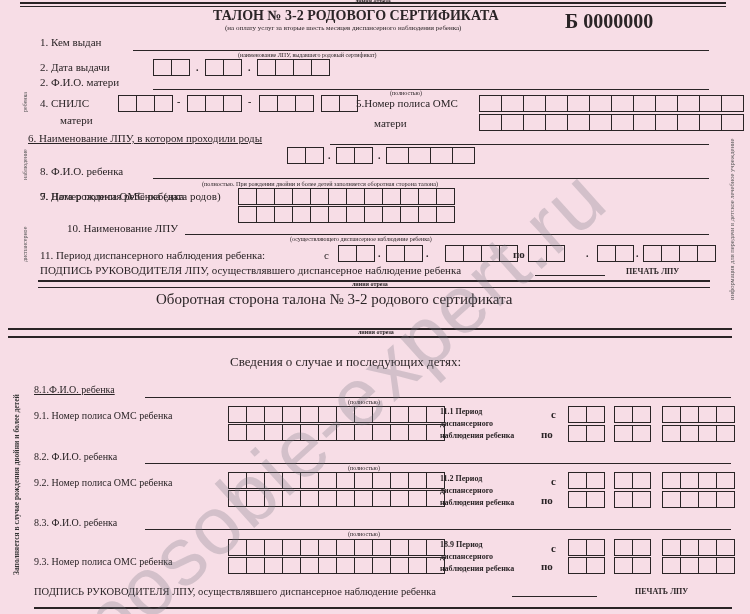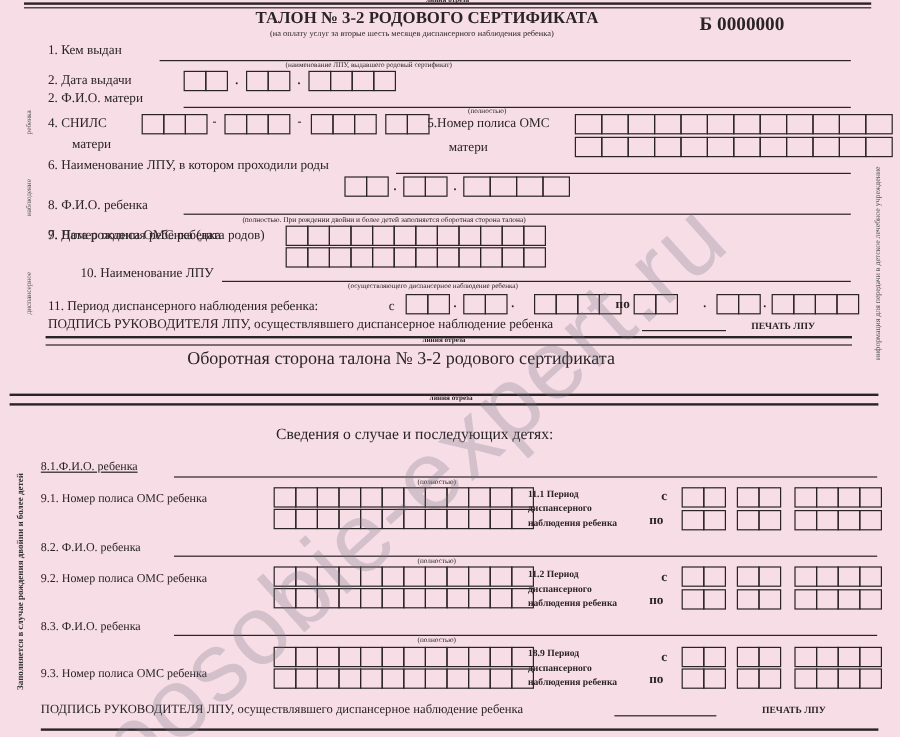--- a/index.html
+++ b/index.html
@@ -18,21 +18,21 @@
 </style>
 </head>
 <body>
 
 <div class="line thick" style="left:20px;top:2px;width:706px;"></div>
 <div class="t tiny" style="left:355px;top:-2px;">линия отреза</div>
 <div class="line" style="left:20px;top:6px;width:706px;"></div>
 
 <div class="t b" style="left:213px;top:8px;font-size:14px;line-height:16px;">ТАЛОН № 3-2 РОДОВОГО СЕРТИФИКАТА</div>
 <div class="t" style="left:225px;top:24px;font-size:7px;line-height:8px;">(на оплату услуг за вторые шесть месяцев диспансерного наблюдения ребенка)</div>
-<div class="t b" style="left:583px;top:12px;font-size:16px;line-height:18px;">Б 0000000</div>
+<div class="t b" style="left:565px;top:12px;font-size:20px;line-height:18px;">Б 0000000</div>
 
 <div class="vert" style="left:22px;top:112px;">ребенка</div>
 <div class="vert" style="left:22px;top:180px;">наблюдение</div>
 <div class="vert" style="left:22px;top:262px;">диспансерное</div>
 
 <div class="vert" style="left:728px;top:300px;font-size:6.5px;">информация для передачи в детское лечебное учреждение</div>
 
 <div class="t" style="left:40px;top:36px;">1. Кем выдан</div>
 <div class="line" style="left:133px;top:50px;width:576px;"></div>
 <div class="t" style="left:238px;top:52px;font-size:6px;line-height:7px;">(наименование ЛПУ, выдавшего родовый сертификат)</div>
@@ -107,21 +107,21 @@
     <span></span>
     <span></span>
     <span></span>
     <span></span>
     <span></span>
     <span></span>
     <span></span>
     <span></span>
   </div>
 
-<div class="t" style="left:40px;top:132px;">6. Наименование ЛПУ, в котором проходили роды</div>
+<div class="t" style="left:28px;top:132px;text-decoration:underline;">6. Наименование ЛПУ, в котором проходили роды</div>
 <div class="line" style="left:330px;top:144px;width:379px;"></div>
 
 <div class="t" style="left:40px;top:150px;margin-top:40px;">7. Дата рождения ребенка (дата родов)</div>
 <div class="boxes" style="left:287px;top:147px;">
     <span></span>
     <span></span>
   </div>
 <div class="dash" style="left:328px;top:150px;">.</div>
 <div class="boxes" style="left:336px;top:147px;">
     <span></span>

